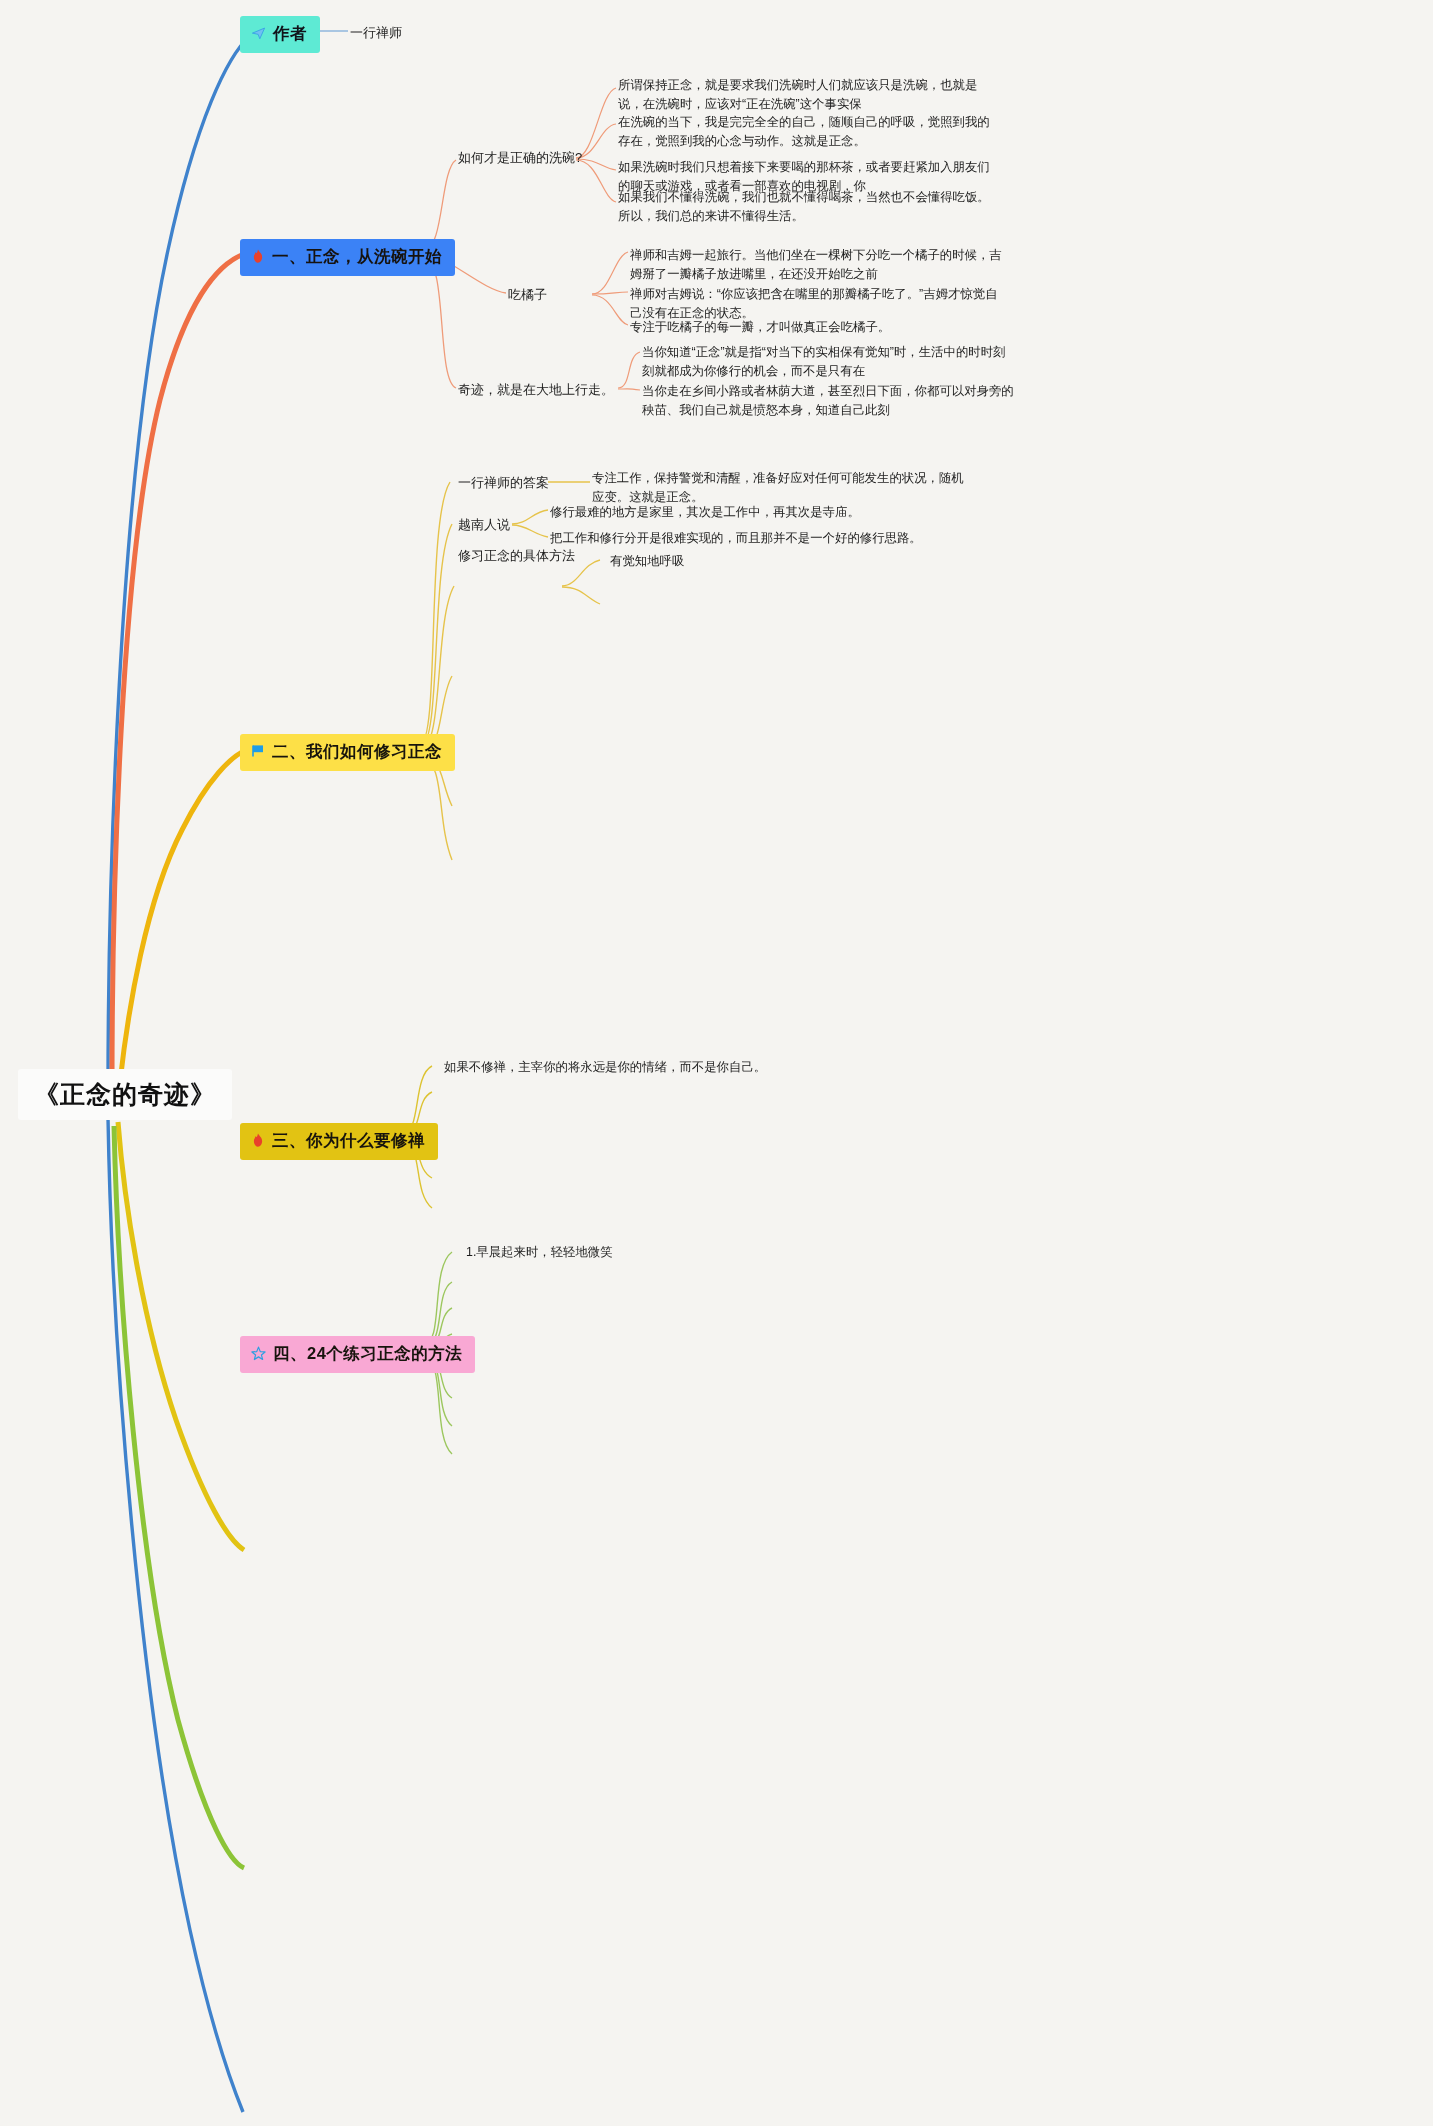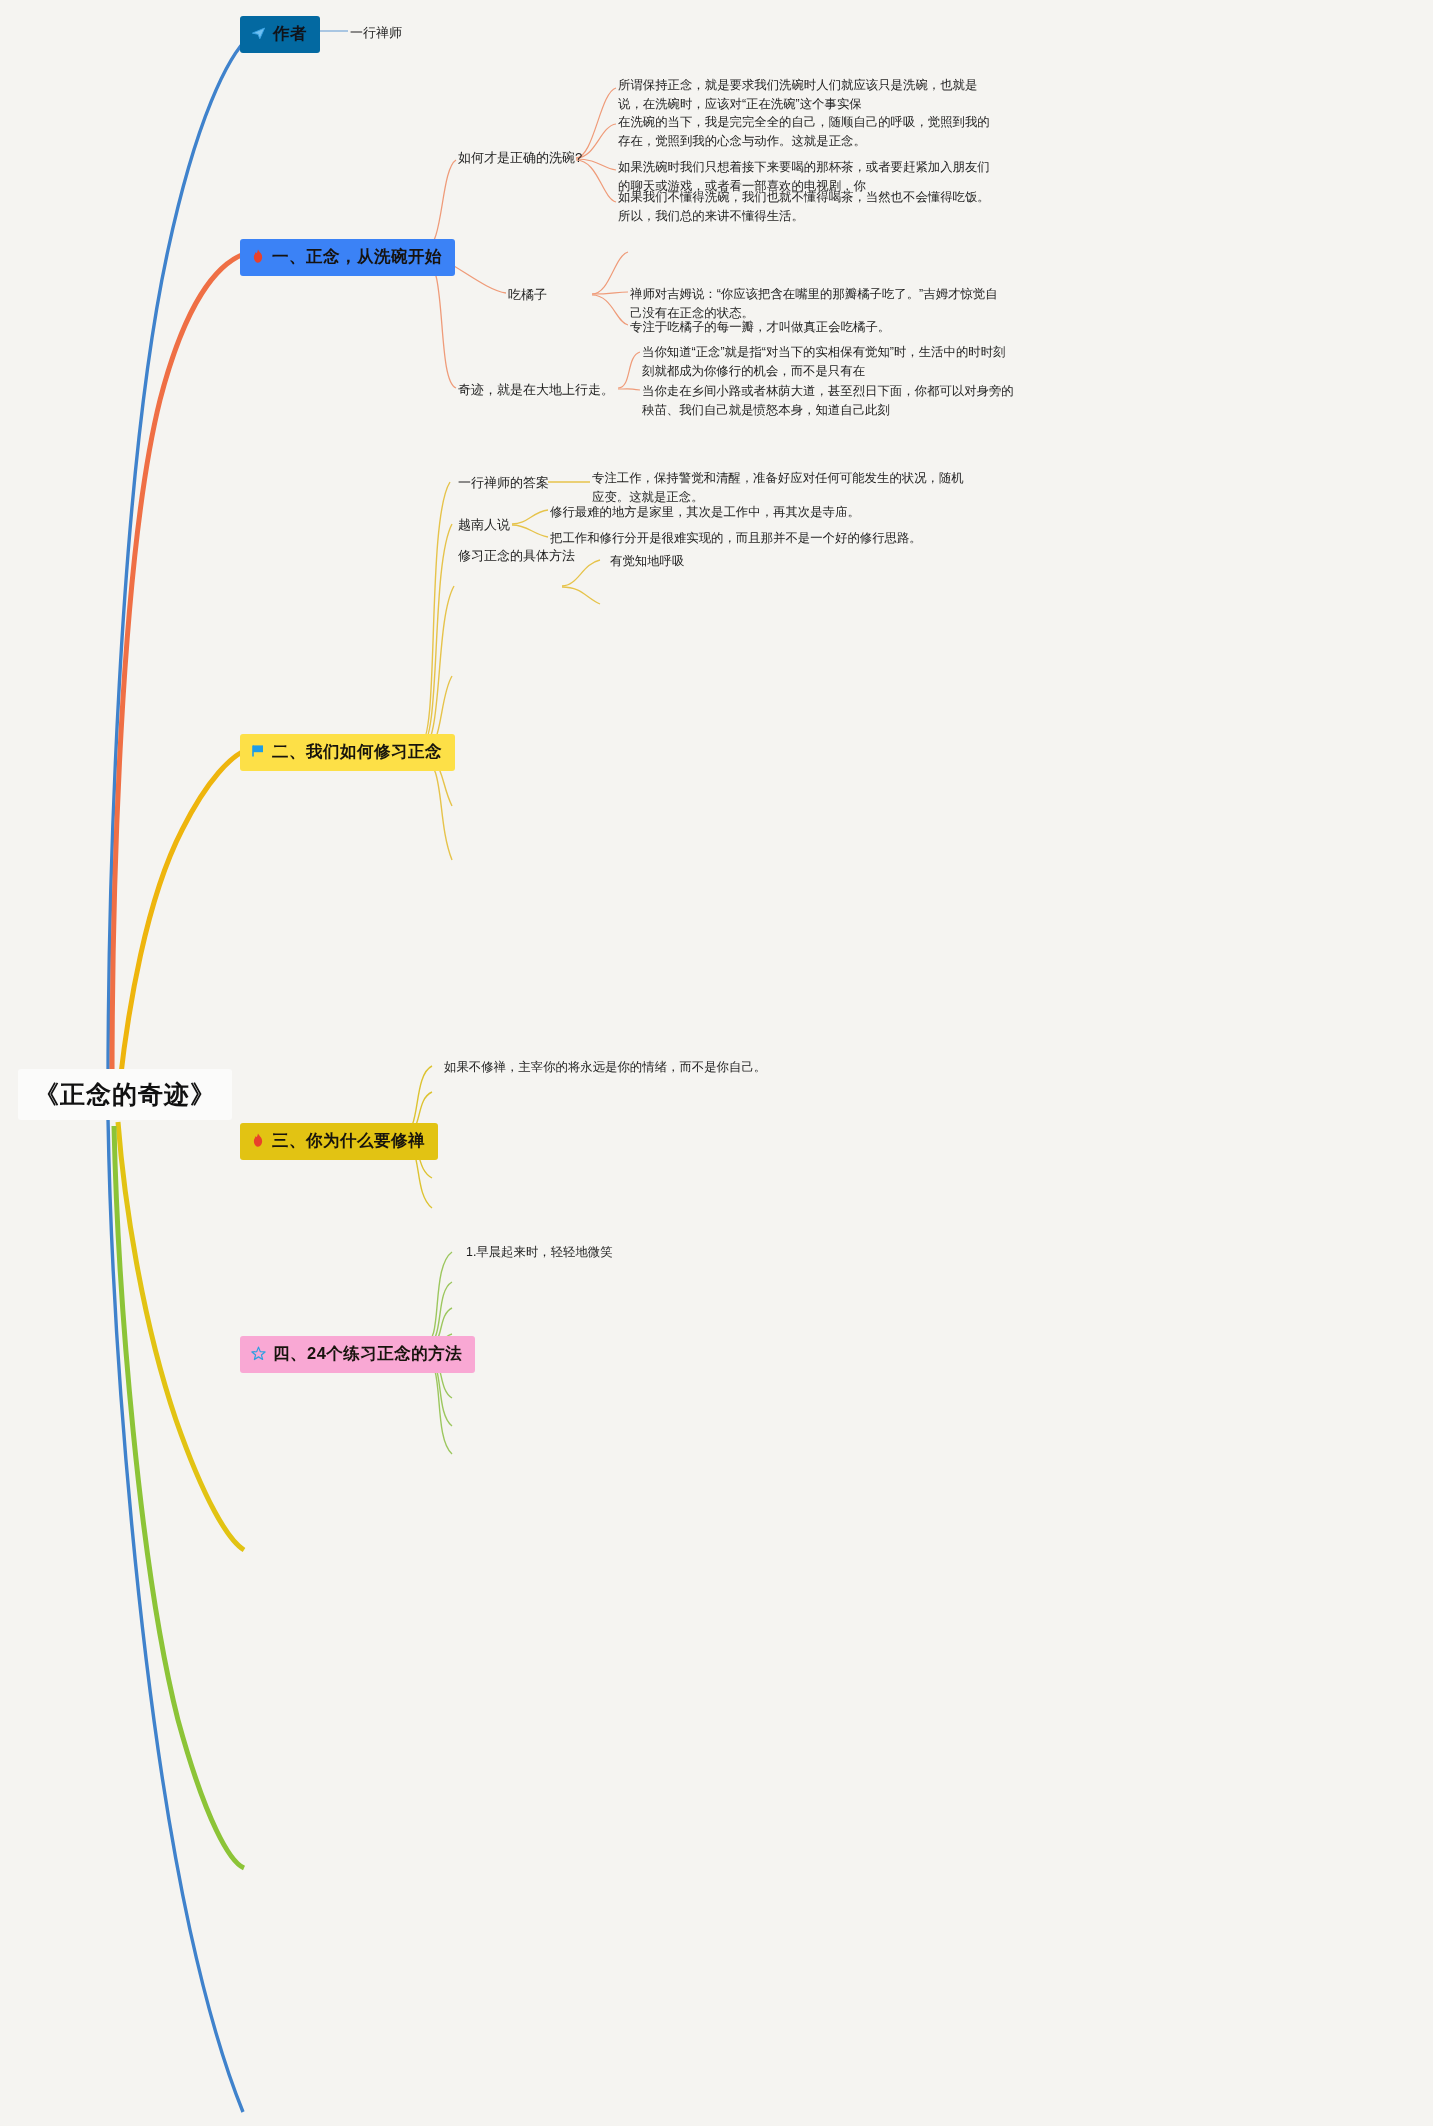--- a/index.html
+++ b/index.html
@@ -56,21 +56,21 @@
     color: #17140d;
     gap: 7px;
     letter-spacing: .5px;
   }
   .l1 .ic { font-size: 15px; line-height: 1; display:inline-block; }
 
   .l1.c-orange { background: #3b82f6; color:#16120e;}
   .l1.c-gold   { background: #fde047; }
   .l1.c-yellow { background: #e2c313; }
   .l1.c-green  { background: #f9a8d4; }
-  .l1.c-blue   { background: #0369a1; color:#10131a; }
+  .l1.c-blue   { background: #5eead4; color:#10131a; }
 
   
   .tx {
     font-size: 13px;
     line-height: 1.55;
     color: #1d1d1d;
     white-space: normal;
     display: block;
   }
   .tx.lvl2 { font-size: 13px; }
@@ -181,20 +181,23 @@
   <div class="tx lvl3" style="position:absolute; left:618px; top:113px; width:375px;">
     <span>在洗碗的当下，我是完完全全的自己，随顺自己的呼吸，觉照到我的存在，觉照到我的心念与动作。这就是正念。</span>
   </div>
   <div class="tx lvl3" style="position:absolute; left:618px; top:188px; width:375px;">
     <span>如果我们不懂得洗碗，我们也就不懂得喝茶，当然也不会懂得吃饭。所以，我们总的来讲不懂得生活。</span>
   </div>
 
   <div class="node tx lvl2" style="left:508px; top:285px;">
     <span>吃橘子</span>
   </div>
+  <div class="tx lvl3" style="position:absolute; left:630px; top:246px; width:375px;">
+    <span>禅师和吉姆一起旅行。当他们坐在一棵树下分吃一个橘子的时候，吉姆掰了一瓣橘子放进嘴里，在还没开始吃之前</span>
+  </div>
   <div class="tx lvl3" style="position:absolute; left:630px; top:285px; width:375px;">
     <span>禅师对吉姆说：“你应该把含在嘴里的那瓣橘子吃了。”吉姆才惊觉自己没有在正念的状态。</span>
   </div>
   <div class="tx lvl3" style="position:absolute; left:630px; top:318px; width:375px;">
     <span>专注于吃橘子的每一瓣，才叫做真正会吃橘子。</span>
   </div>
 
   <div class="node tx lvl2" style="left:458px; top:380px;">
     <span>奇迹，就是在大地上行走。</span>
   </div>

